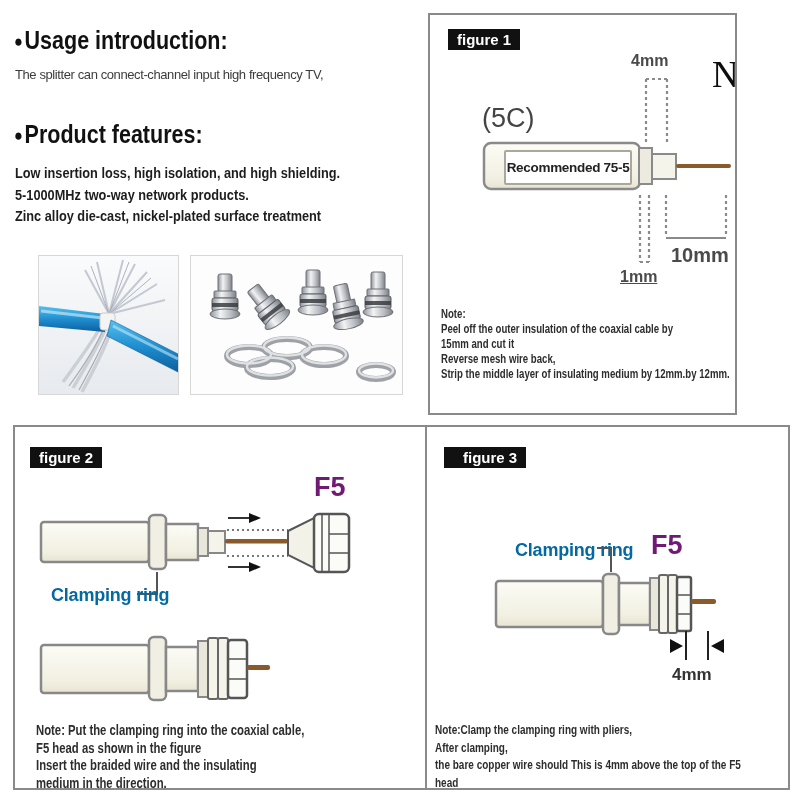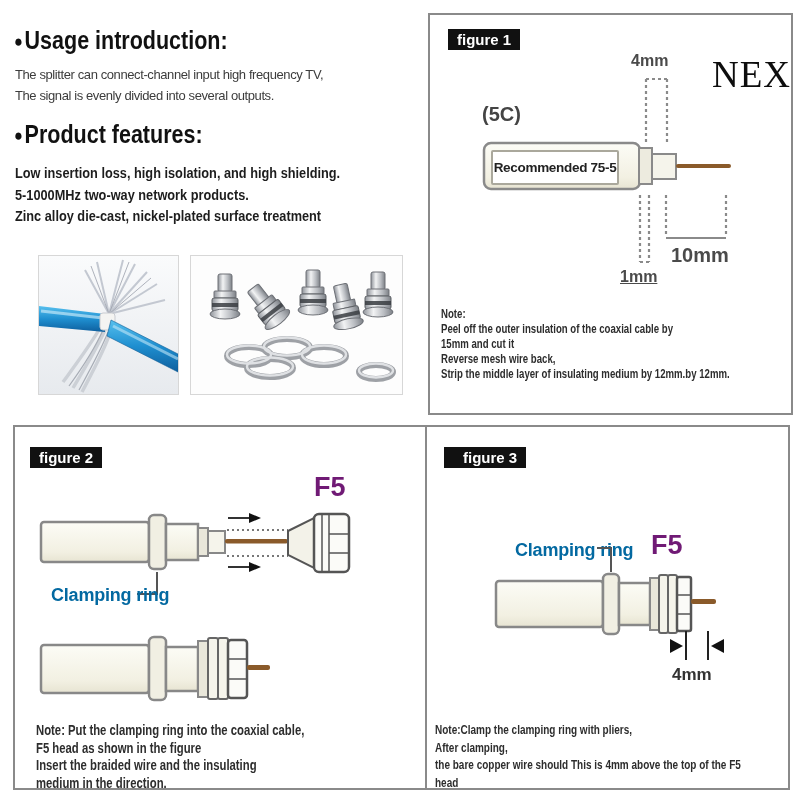--- a/index.html
+++ b/index.html
@@ -32,21 +32,20 @@
   .photo{position:absolute;border:1px solid #d7d7d7;background:#f6f7f8;overflow:hidden;}
   svg{display:block;}
 </style>
 </head>
 <body>
 
 <div class="abs h-big tight" style="left:14px;top:26px;"><span class="bullet">●</span><span>Usage introduction:</span></div>
 
 <div class="abs para" style="left:15px;top:64px;">
   <div>The splitter can connect-channel input high frequency TV,</div>
-  <div>The signal is evenly divided into several outputs.</div>
 </div>
 
 <div class="abs h-big tight" style="left:14px;top:120px;"><span class="bullet">●</span><span>Product features:</span></div>
 
 <div class="abs feat tight" style="left:15px;top:162px;">
   <div>Low insertion loss, high isolation, and high shielding.</div>
   <div>5-1000MHz two-way network products.</div>
   <div>Zinc alloy die-cast, nickel-plated surface treatment</div>
 </div>
 
@@ -162,25 +161,25 @@
           <ellipse cx="58" cy="98.5" rx="22" ry="9"></ellipse>
           <ellipse cx="96" cy="90.5" rx="23" ry="9"></ellipse>
           <ellipse cx="133" cy="98.5" rx="22" ry="9"></ellipse>
           <ellipse cx="79" cy="110.5" rx="23" ry="9"></ellipse>
           <ellipse cx="185" cy="114.5" rx="17" ry="7"></ellipse>
         </g>
     </g>
   </svg>
 </div>
 
-<div class="fig-box" style="left:428px;top:13px;width:365px;height:402px;">
+<div class="fig-box" style="left:428px;top:13px;width:309px;height:402px;">
   <div class="fig-tag" style="left:18px;top:14px;">figure 1</div>
   <div class="nex" style="left:282px;top:38px;">NEX</div>
   <div class="dim" style="left:201px;top:37px;font-size:16px;">4mm</div>
-  <div class="dim" style="left:52px;top:88px;font-size:20px;color:#444;font-weight:bold;">(5C)</div>
+  <div class="dim" style="left:52px;top:88px;font-size:27px;color:#444;font-weight:normal;">(5C)</div>
 
   <svg class="abs" style="left:0;top:0;" width="361" height="398" viewBox="0 0 361 398">
     <defs>
       <linearGradient id="cream" x1="0" y1="0" x2="0" y2="1">
         <stop offset="0" stop-color="#fcfcf6"></stop>
           <stop offset="0.75" stop-color="#f2f0e2"></stop>
           <stop offset="1" stop-color="#e7e4d2"></stop>
       </linearGradient>
     </defs>
 
@@ -200,21 +199,21 @@
         <path d="M219 180 V247"></path>
         <path d="M210 247 H219"></path>
     </g>
     <g stroke="#8a8a8a" stroke-width="2.2" fill="none">
       <path d="M236 180 V222" stroke-dasharray="3 3"></path>
         <path d="M296 180 V222" stroke-dasharray="3 3"></path>
         <path d="M236 223 H296"></path>
     </g>
   </svg>
 
-  <div class="cable-label" style="left:61px;top:135px;width:124px;height:31px;">Recommended 75-5</div>
+  <div class="cable-label" style="left:74px;top:135px;width:124px;height:31px;">Recommended 75-5</div>
   <div class="dim" style="left:241px;top:229px;font-size:20px;">10mm</div>
   <div class="dim" style="left:190px;top:253px;font-size:16px;text-decoration:underline;">1mm</div>
 
   <div class="note" style="left:11px;top:291px;font-size:13px;line-height:15px;transform:scaleX(0.74);">
     <div>Note:</div>
     <div>Peel off the outer insulation of the coaxial cable by</div>
     <div>15mm and cut it</div>
     <div>Reverse mesh wire back,</div>
     <div>Strip the middle layer of insulating medium by 12mm.by 12mm.</div>
   </div>

